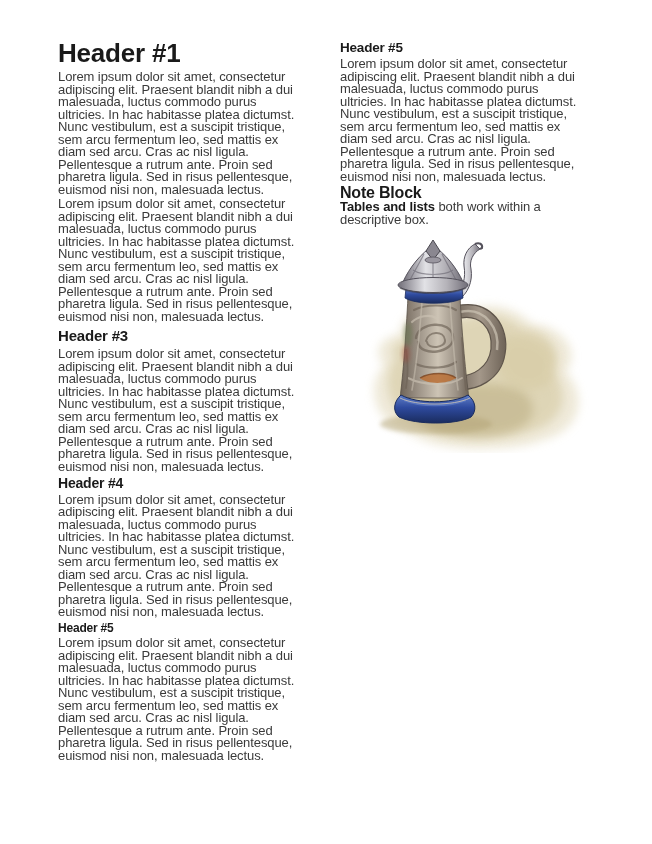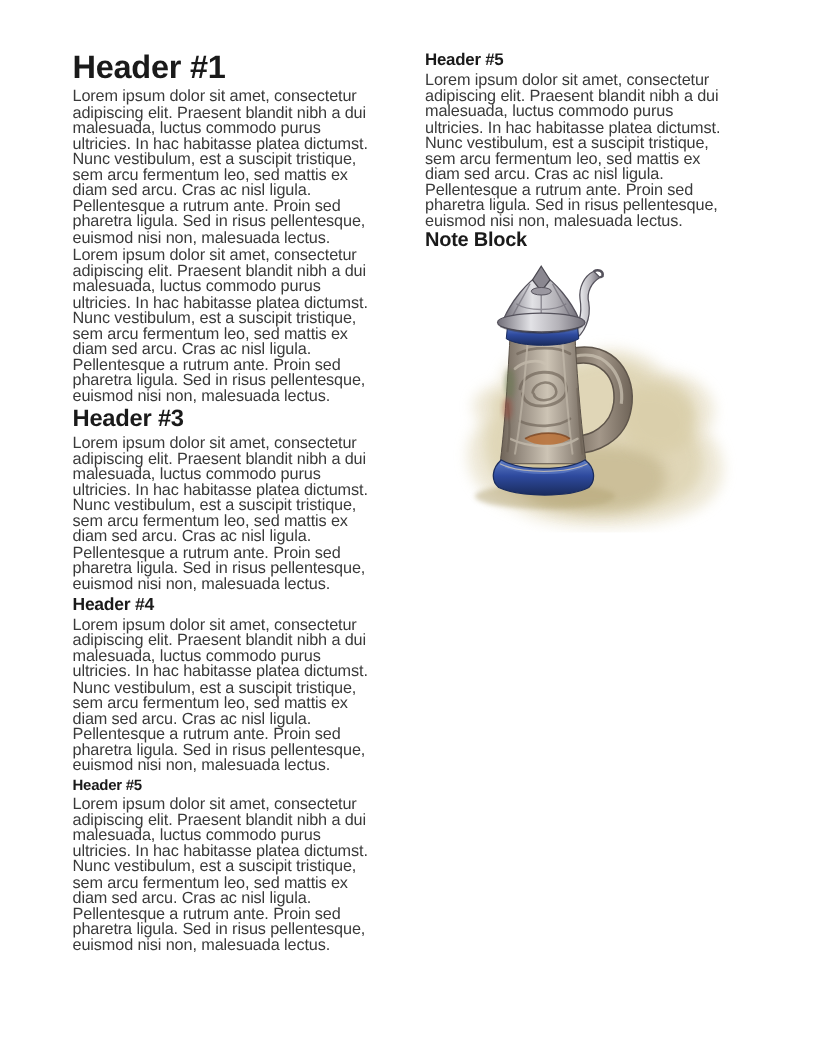--- a/index.html
+++ b/index.html
@@ -24,21 +24,21 @@
     font-size: 13px;
     line-height: 12.5px;
     margin: 0 0 2px 0;
     color: var(--theme-text, #3a3a3a);
     white-space: pre-line;
     letter-spacing: -0.1px;
   }
   .hd { font-weight: bold; color: var(--theme-heading, #1a1a1a); letter-spacing: -0.2px; }
   .hd1 { font-size: 26px;   line-height: 27px;   margin: 0 0 4px 0; }
   .hd2 { font-size: 21px;   line-height: 23px;   margin: 3px 0 3px 0; }
-  .hd3 { font-size: 19px; line-height: 18px;   margin: 4px 0 3px 0; }
+  .hd3 { font-size: 15px; line-height: 18px;   margin: 4px 0 3px 0; }
   .hd4 { font-size: 14px;   line-height: 15.5px; margin: 3px 0 2px 0; }
   .hd5 { font-size: 12px;   line-height: 13.5px; margin: 3px 0 2px 0; }
   .hd5b{ font-size: 13.5px; line-height: 15px;   margin: 0 0 3px 0; }
   .hd6 { font-size: 16px;   line-height: 13px;   margin: 3px 0 2px 0; }
 
   .bold-lead { font-weight: bold; color: var(--theme-heading, #1a1a1a); }
 
   .illustration {
     margin: 12px 0 0 16px;
     width: 235px;
@@ -132,20 +132,22 @@
 Pellentesque a rutrum ante. Proin sed
 pharetra ligula. Sed in risus pellentesque,
 euismod nisi non, malesuada lectus.</p>
       </div>
 
       <div>
         <div class="hd hd6">Note Block</div>
       </div>
 
       <div>
+        <p class="body-text"><span class="bold-lead">Tables and lists</span><span> both work within a
+descriptive box.</span></p>
       </div>
 
       <div class="illustration">
         <svg width="235" height="215" viewBox="0 0 235 215">
           <defs>
             <filter id="soft" x="-40%" y="-40%" width="180%" height="180%">
                 <feGaussianBlur stdDeviation="5"></feGaussianBlur>
               </filter>
             <filter id="soft2" x="-40%" y="-40%" width="180%" height="180%">
                 <feGaussianBlur stdDeviation="2"></feGaussianBlur>

